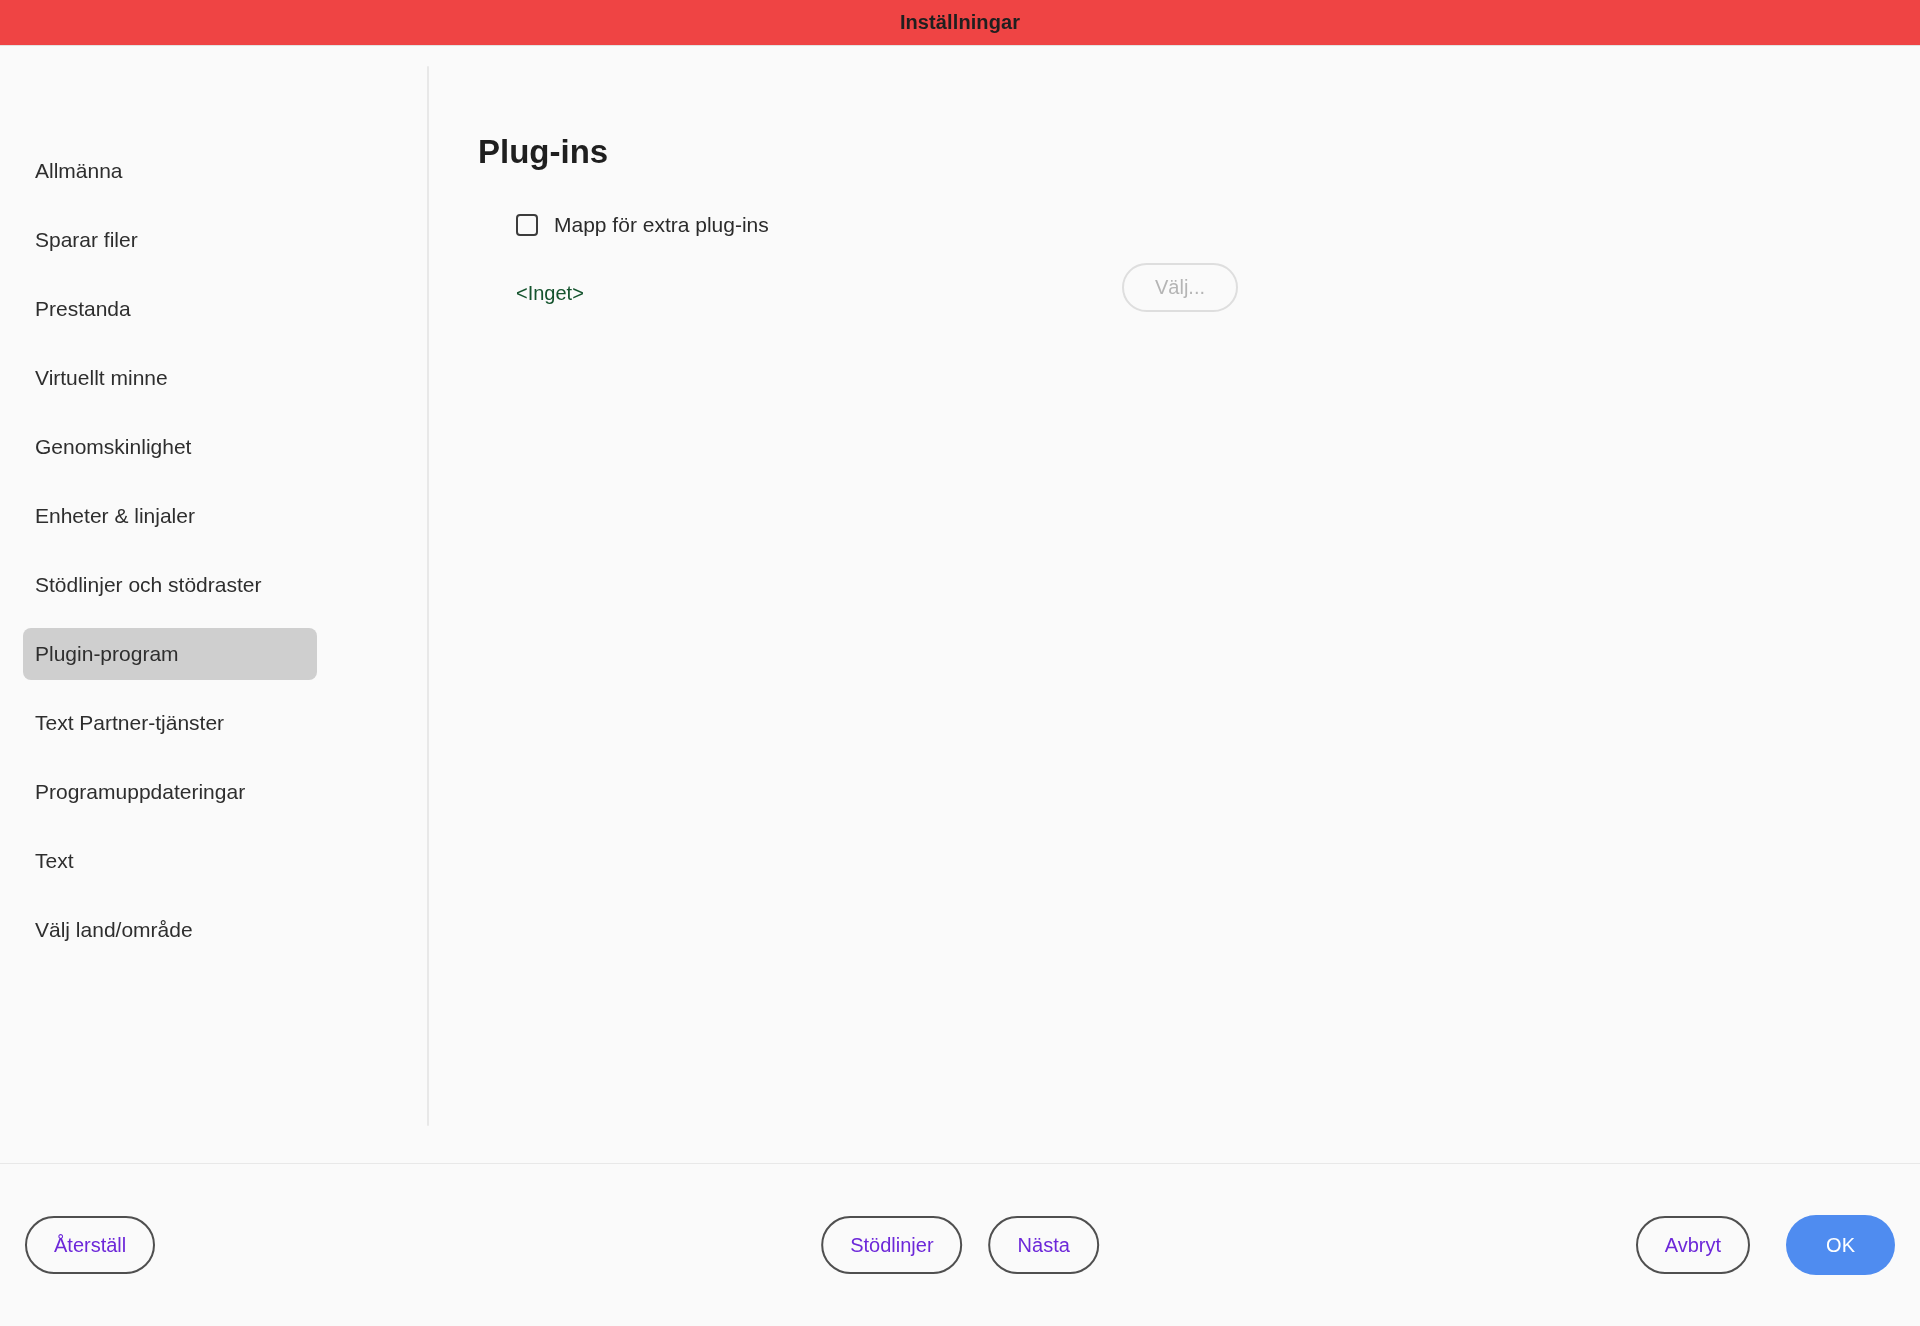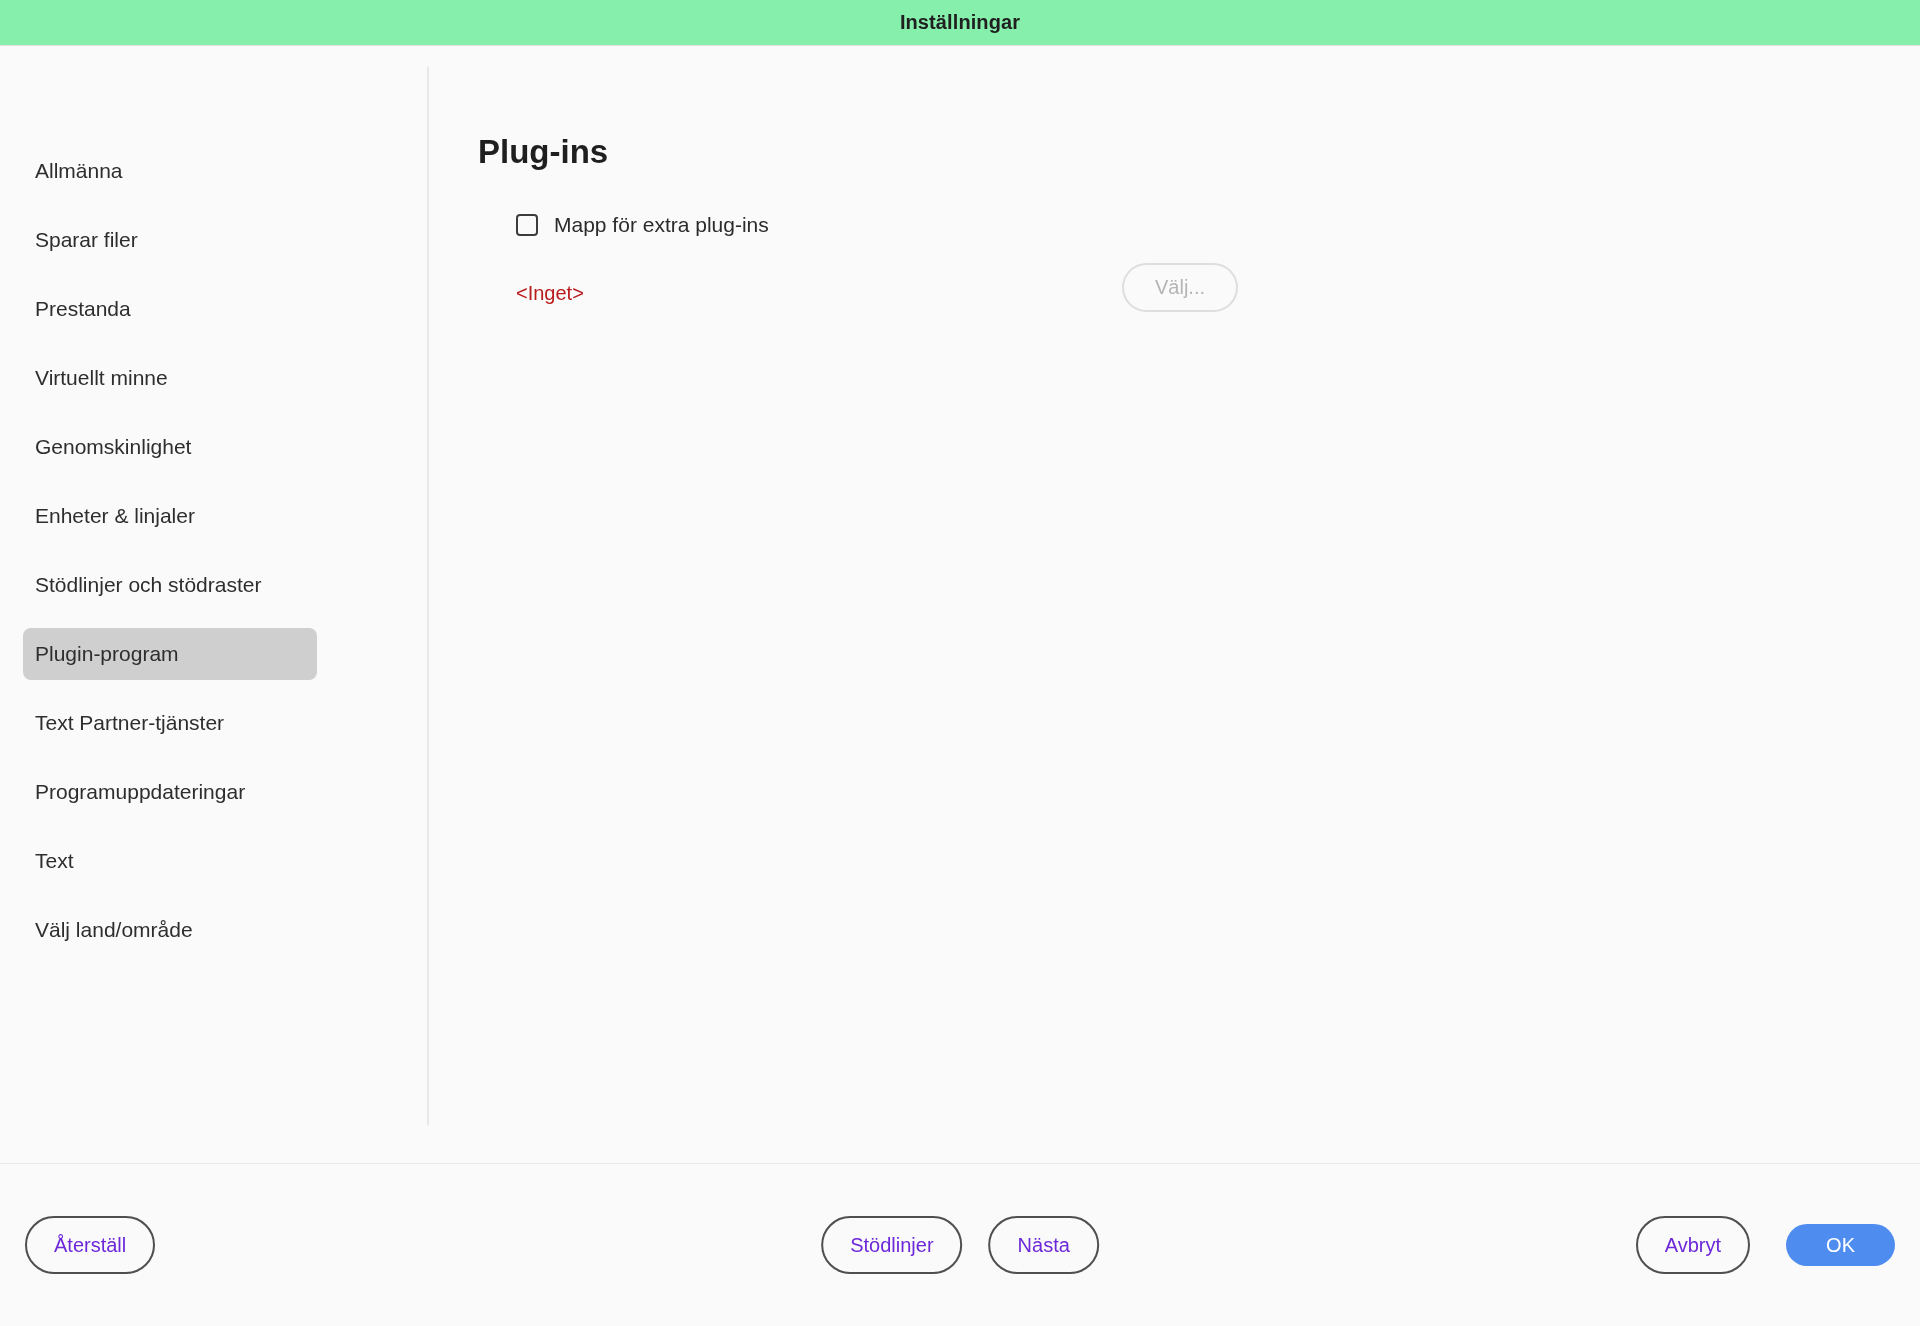--- a/index.html
+++ b/index.html
@@ -21,21 +21,21 @@
     height: 1326px;
     background: #fafafa;
     display: flex;
     flex-direction: column;
   }
 
   
   .titlebar {
     height: 45px;
     min-height: 45px;
-    background: #86efac;
+    background: #ef4444;
     border-bottom: 1px solid #e3e2e0;
     display: flex;
     align-items: center;
     justify-content: center;
   }
   .titlebar-title {
     font-size: 20px;
     font-weight: bold;
     color: #1f1f1f;
     letter-spacing: 0.1px;
@@ -129,21 +129,21 @@
   }
   .path-row {
     display: flex;
     align-items: center;
     margin-left: 38px;
     margin-top: 23px;
     width: 722px;
   }
   .path-value {
     font-size: 20px;
-    color: #b91c1c;
+    color: #14532d;
     flex: 1;
     white-space: nowrap;
     margin-top: 11px;
   }
   .btn {
     font-family: "Liberation Sans", sans-serif;
     font-size: 20px;
     border-radius: 999px;
     background: transparent;
     display: inline-flex;
@@ -195,21 +195,21 @@
     gap: 36px;
   }
   .btn-outline {
     height: 58px;
     padding: 0 27px;
     border: 2px solid #4f4f4f;
     color: #6d28d9;
     background: #fafafa;
   }
   .btn-primary {
-    height: 42px;
+    height: 60px;
     padding: 8px 38px;
     border: 2px solid transparent;
     background: #4f8cf0;
     color: #ffffff;
   }
 </style>
 </head>
 <body>
 
 <div class="dialog">

